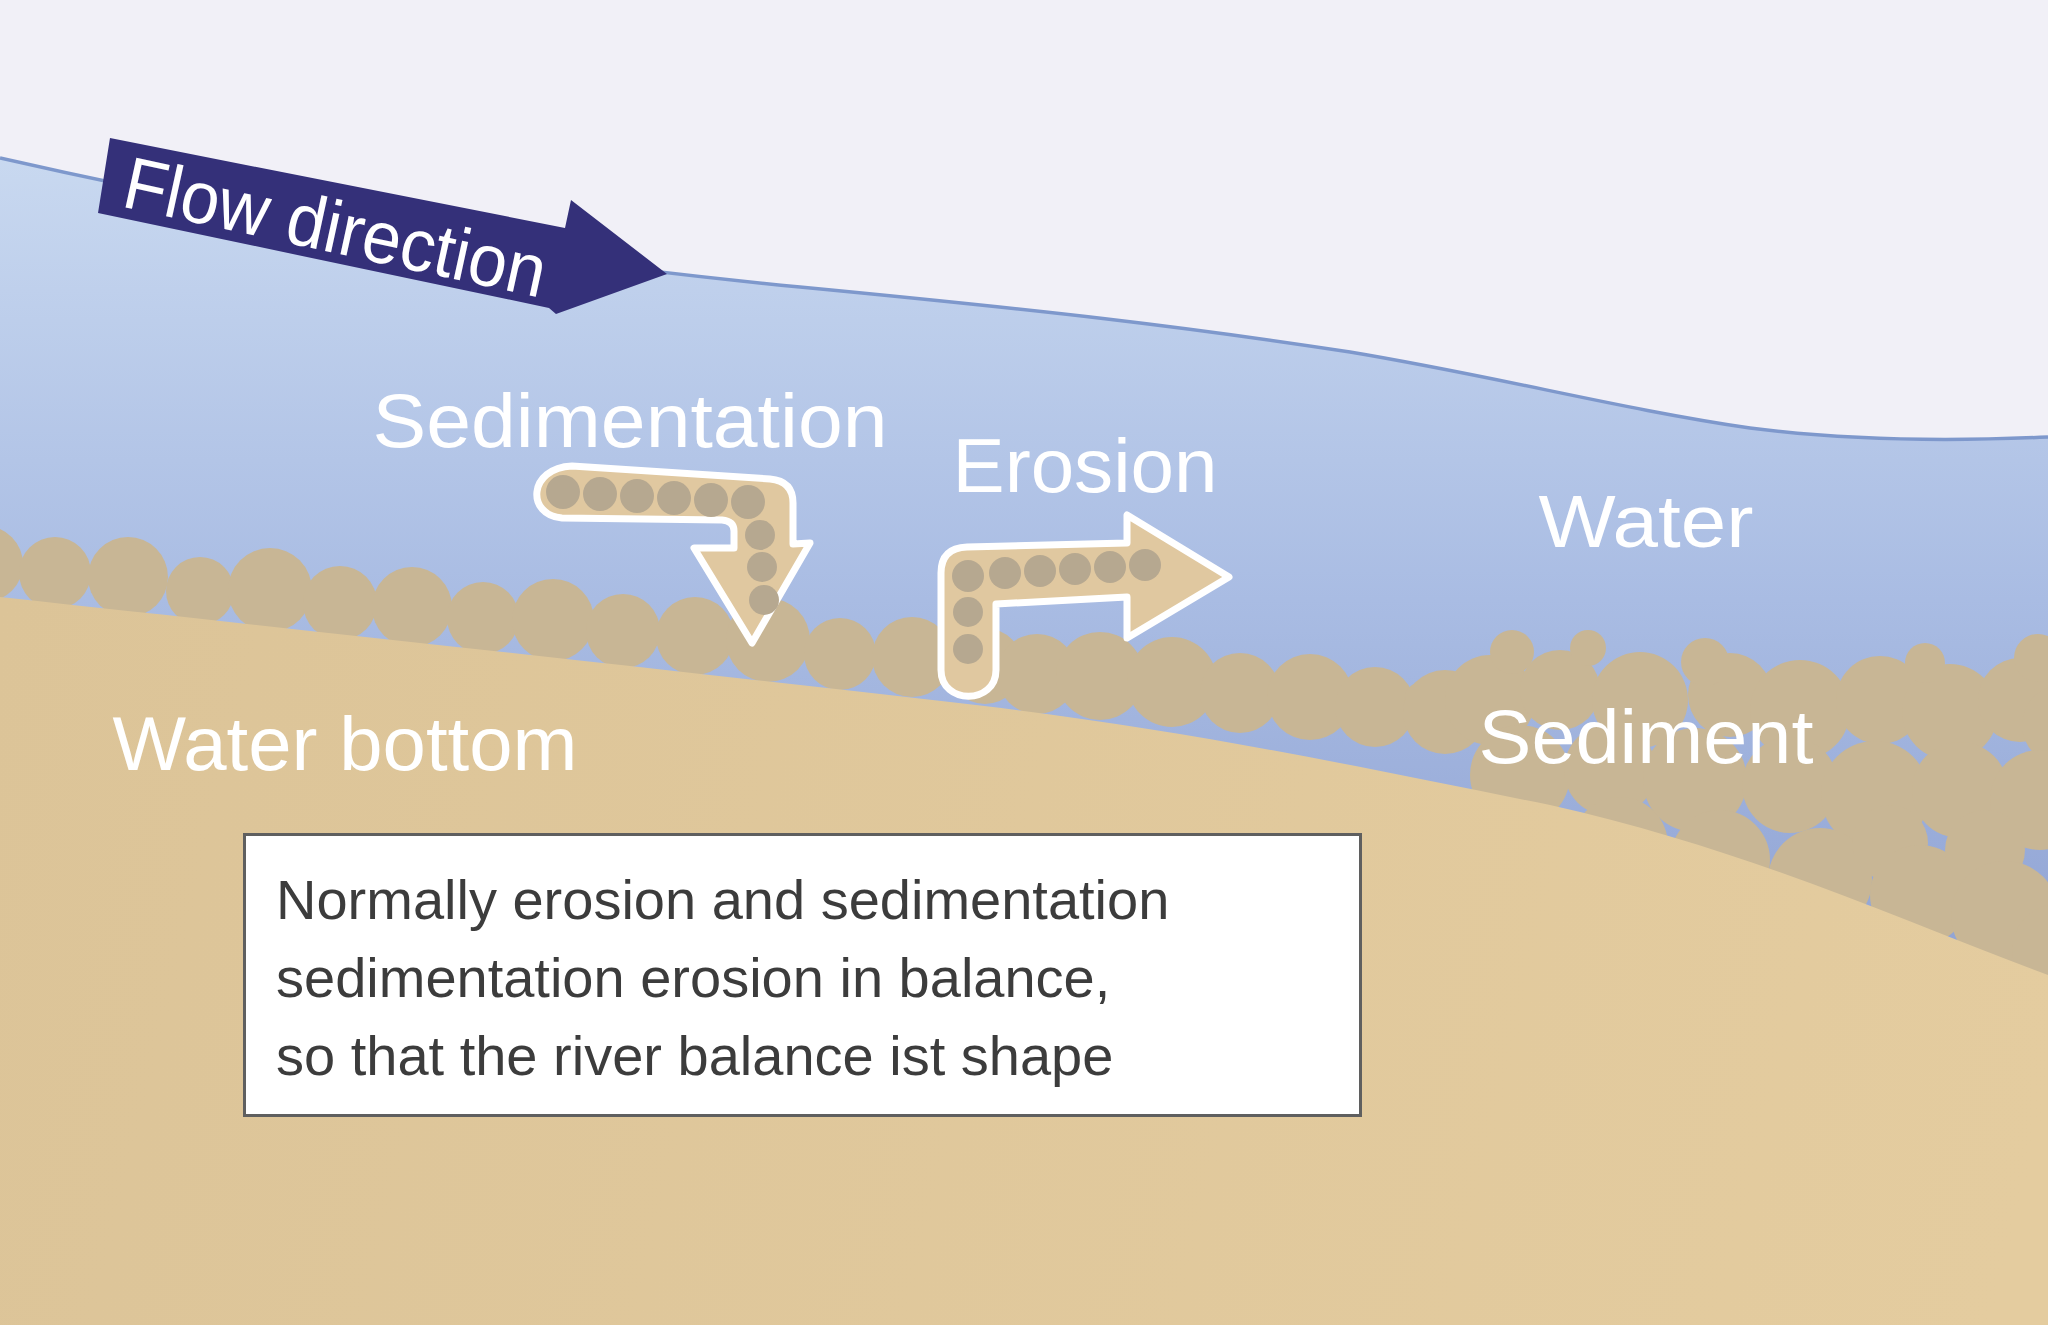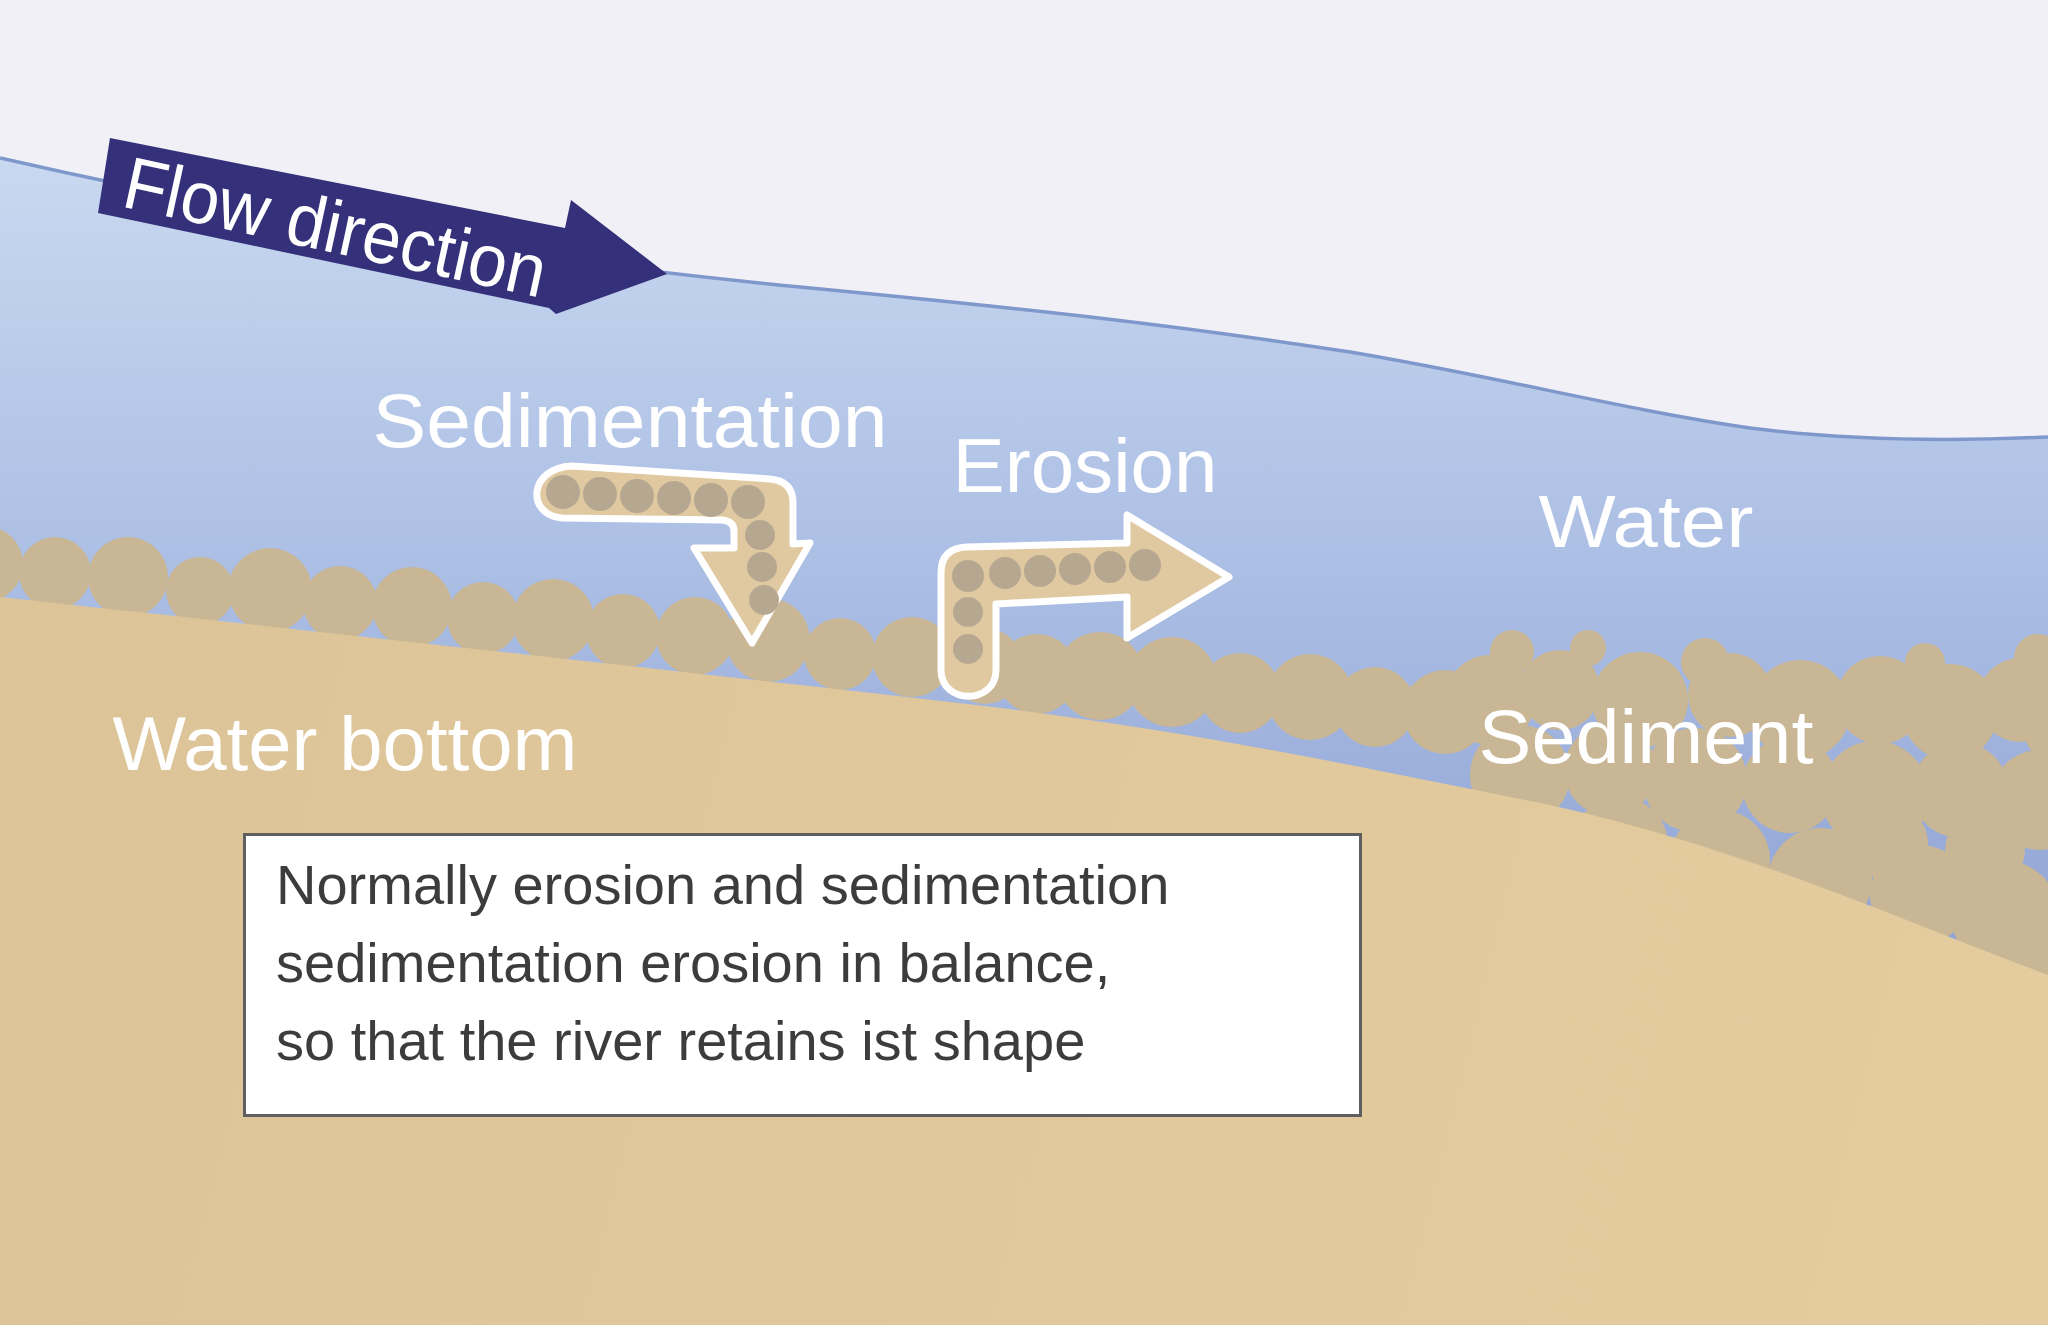--- a/index.html
+++ b/index.html
@@ -34,21 +34,21 @@
     stroke:var(--water-surface-line,#7e98cc);
     stroke-width:3.5;
   }
   .info-box{
     position:absolute;
     left:243px;top:833px;
     width:1119px;height:284px;
     box-sizing:border-box;
     background:var(--box-bg,#ffffff);
     border:3px solid var(--box-border,#5f5f5f);
-    padding:10px 20px 0 30px;
+    padding:25px 20px 0 30px;
     color:var(--box-text,#3c3c3c);
     font-size:56px;
     line-height:78px;
     white-space:nowrap;
   }
 </style>
 </head>
 <body>
 
 <div class="stage">
@@ -169,16 +169,16 @@
     <text class="diagram-label" x="630" y="447" font-size="76" text-anchor="middle" textLength="515" lengthAdjust="spacingAndGlyphs">Sedimentation</text>
     <text class="diagram-label" x="1085" y="492" font-size="76" text-anchor="middle" textLength="265" lengthAdjust="spacingAndGlyphs">Erosion</text>
     <text class="diagram-label" x="1646" y="547" font-size="74" text-anchor="middle" textLength="215" lengthAdjust="spacingAndGlyphs">Water</text>
     <text class="diagram-label" x="345" y="770" font-size="76" text-anchor="middle" textLength="465" lengthAdjust="spacingAndGlyphs">Water bottom</text>
     <text class="diagram-label" x="1646" y="763" font-size="76" text-anchor="middle" textLength="335" lengthAdjust="spacingAndGlyphs">Sediment</text>
   </svg>
 
   <div class="info-box">
     <div>Normally erosion and sedimentation</div>
     <div>sedimentation erosion in balance,</div>
-    <div>so that the river retains ist shape</div>
+    <div>so that the river balance ist shape</div>
   </div>
 
 </div>
 
 </body></html>

